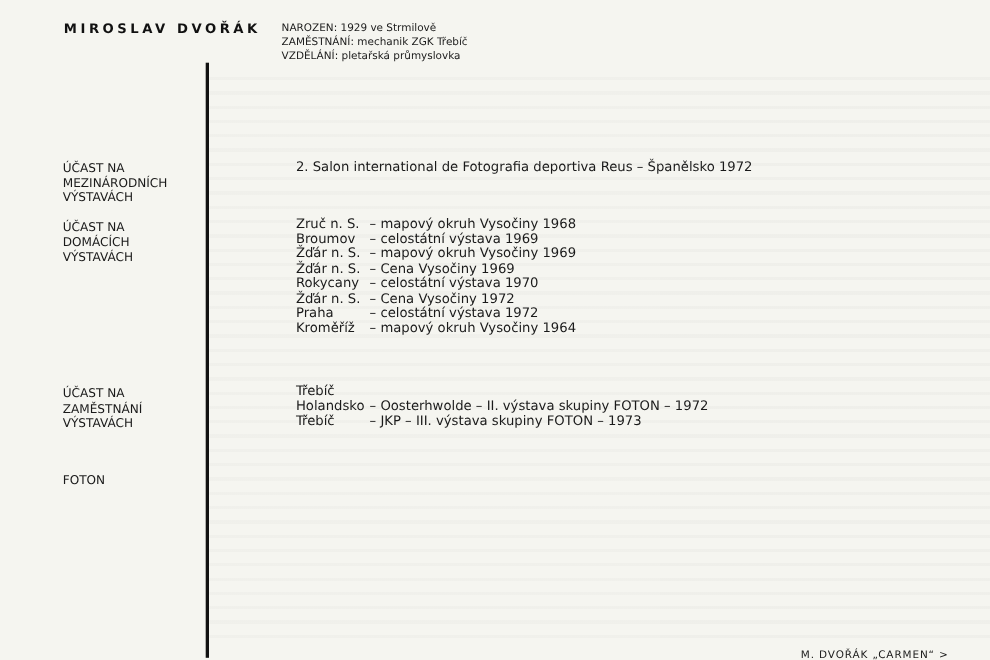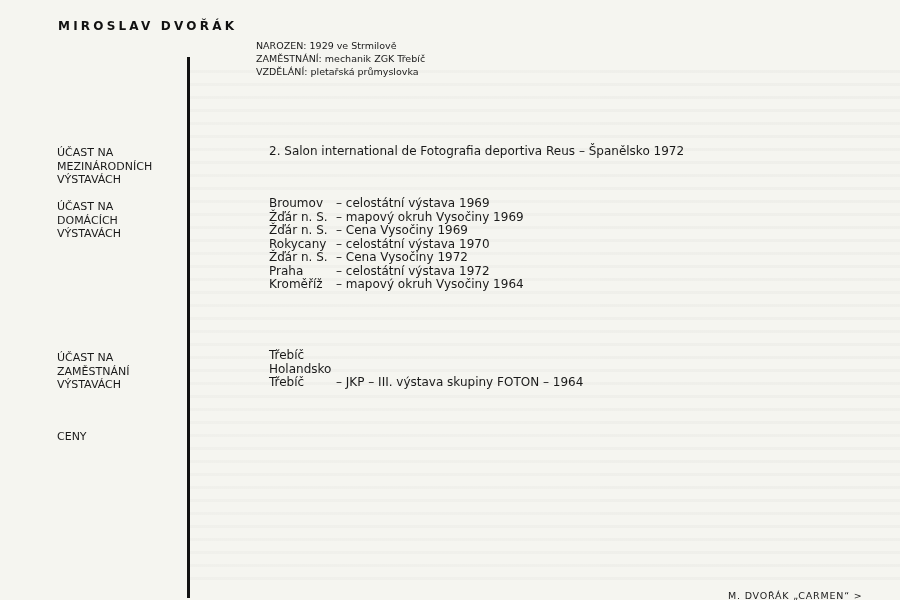--- a/index.html
+++ b/index.html
@@ -17,21 +17,21 @@
     }
     .bleed2 {
       position: absolute; left: 190px; top: 60px; width: 410px; height: 520px;
       background: repeating-linear-gradient(180deg, rgba(0,0,0,0) 0px, rgba(0,0,0,0) 10px, rgba(0,0,0,0.018) 10px, rgba(0,0,0,0.018) 13px);
     }
     .name {
       position: absolute; left: 58px; top: 19px;
       font-family: "DejaVu Sans", sans-serif; font-weight: bold;
       font-size: 12px; letter-spacing: 3.2px; color: #111;
     }
-    .bio { position: absolute; left: 256px; top: 19px; font-size: 9.5px; line-height: 13px; margin-top: 20px; }
+    .bio { position: absolute; left: 256px; top: 19px; font-size: 9.5px; line-height: 13px; }
     .bio div { white-space: nowrap; }
     .vline {
       position: absolute; left: 187px; top: 57px; width: 3px; height: 541px;
       background: #111;
     }
     .label {
       position: absolute; left: 57px; font-size: 11px; line-height: 13.5px;
       text-transform: none; white-space: nowrap;
     }
     .entries { position: absolute; left: 269px; font-size: 12px; line-height: 13.5px; }
@@ -69,20 +69,24 @@
     <div class="row">2. Salon international de Fotografia deportiva Reus – Španělsko 1972</div>
   </div>
 
   <div class="label" style="top:200px">
     <div>ÚČAST NA</div>
     <div>DOMÁCÍCH</div>
     <div>VÝSTAVÁCH</div>
   </div>
   <div class="entries" style="top:197px">
     <div class="row">
+        <span class="place">Zruč n. S.</span>
+        <span>– mapový okruh Vysočiny 1968</span>
+      </div>
+    <div class="row">
         <span class="place">Broumov</span>
         <span>– celostátní výstava 1969</span>
       </div>
     <div class="row">
         <span class="place">Žďár n. S.</span>
         <span>– mapový okruh Vysočiny 1969</span>
       </div>
     <div class="row">
         <span class="place">Žďár n. S.</span>
         <span>– Cena Vysočiny 1969</span>
@@ -109,25 +113,26 @@
     <div>ÚČAST NA</div>
     <div>ZAMĚSTNÁNÍ</div>
     <div>VÝSTAVÁCH</div>
   </div>
   <div class="entries" style="top:349px">
     <div class="row group">
         <span class="place">Třebíč</span>
       </div>
     <div class="row group">
         <span class="place">Holandsko</span>
+        <span>– Oosterhwolde – II. výstava skupiny FOTON – 1972</span>
       </div>
     <div class="row group">
         <span class="place">Třebíč</span>
-        <span>– JKP – III. výstava skupiny FOTON – 1964</span>
+        <span>– JKP – III. výstava skupiny FOTON – 1973</span>
       </div>
   </div>
 
   <div class="label" style="top:430px">
-    <div>CENY</div>
+    <div>FOTON</div>
   </div>
 
   <div class="caption">M. DVOŘÁK „CARMEN“ &gt;</div>
 </div>
 
 </body></html>

